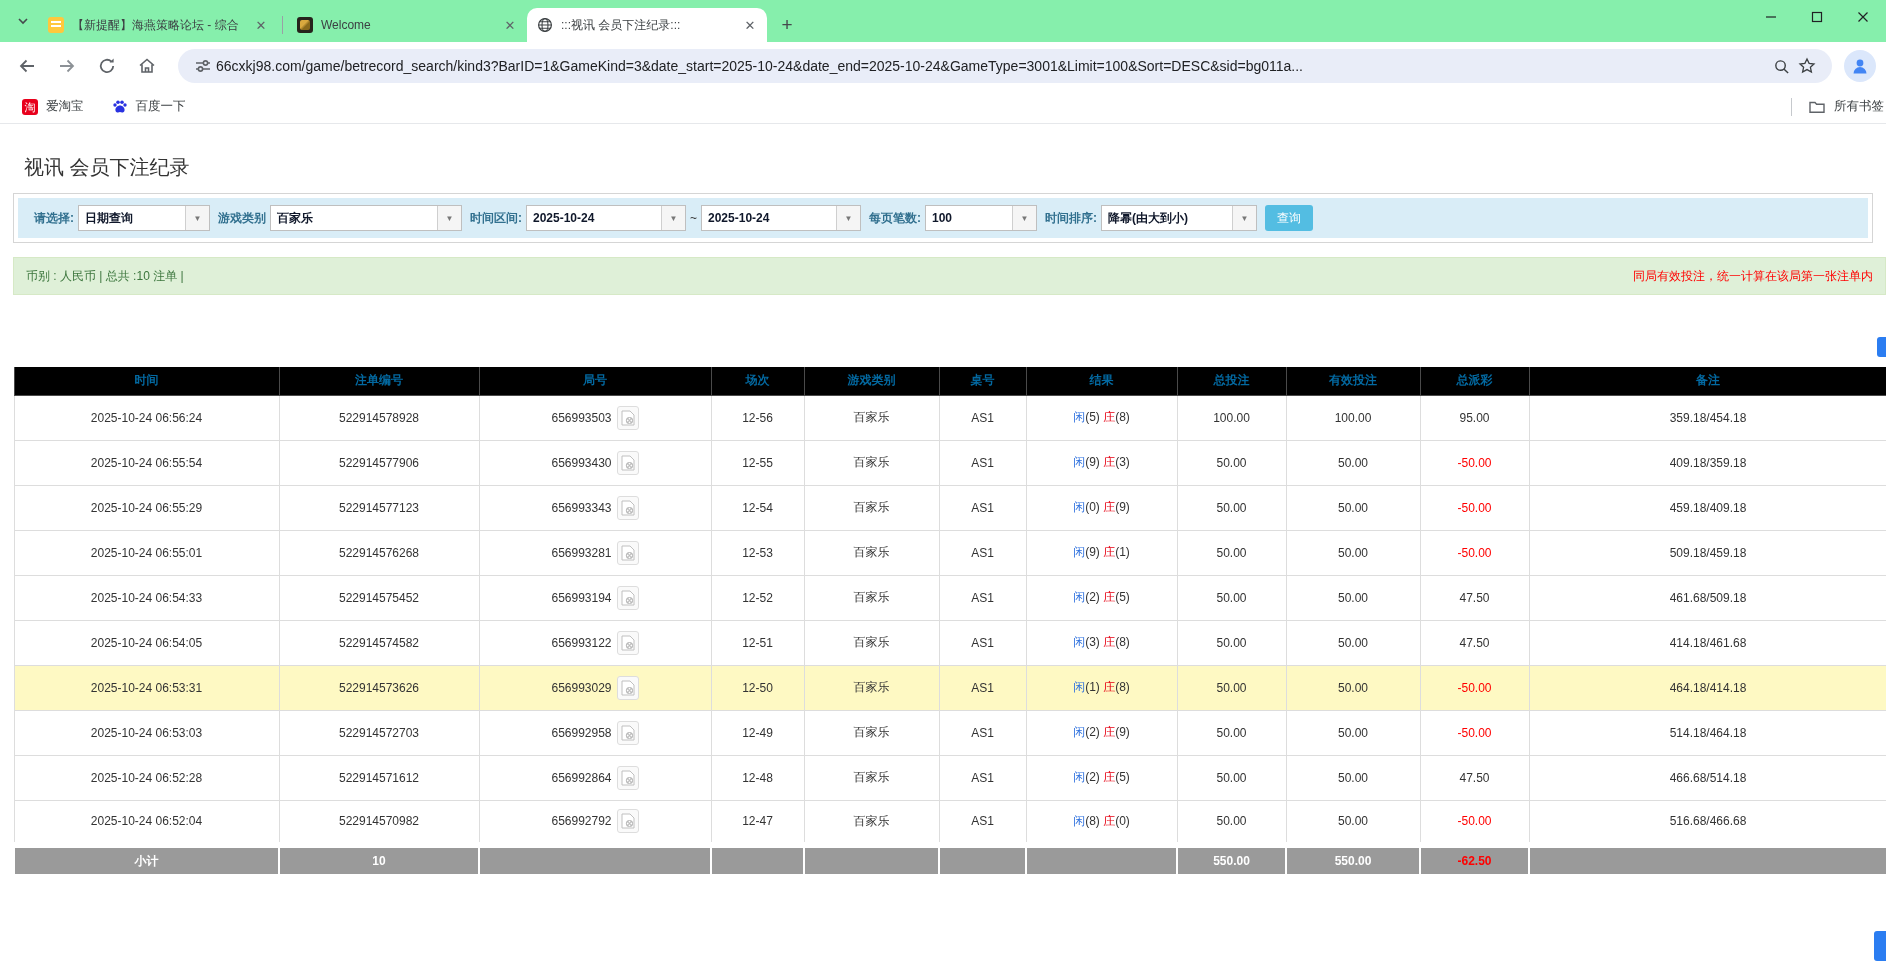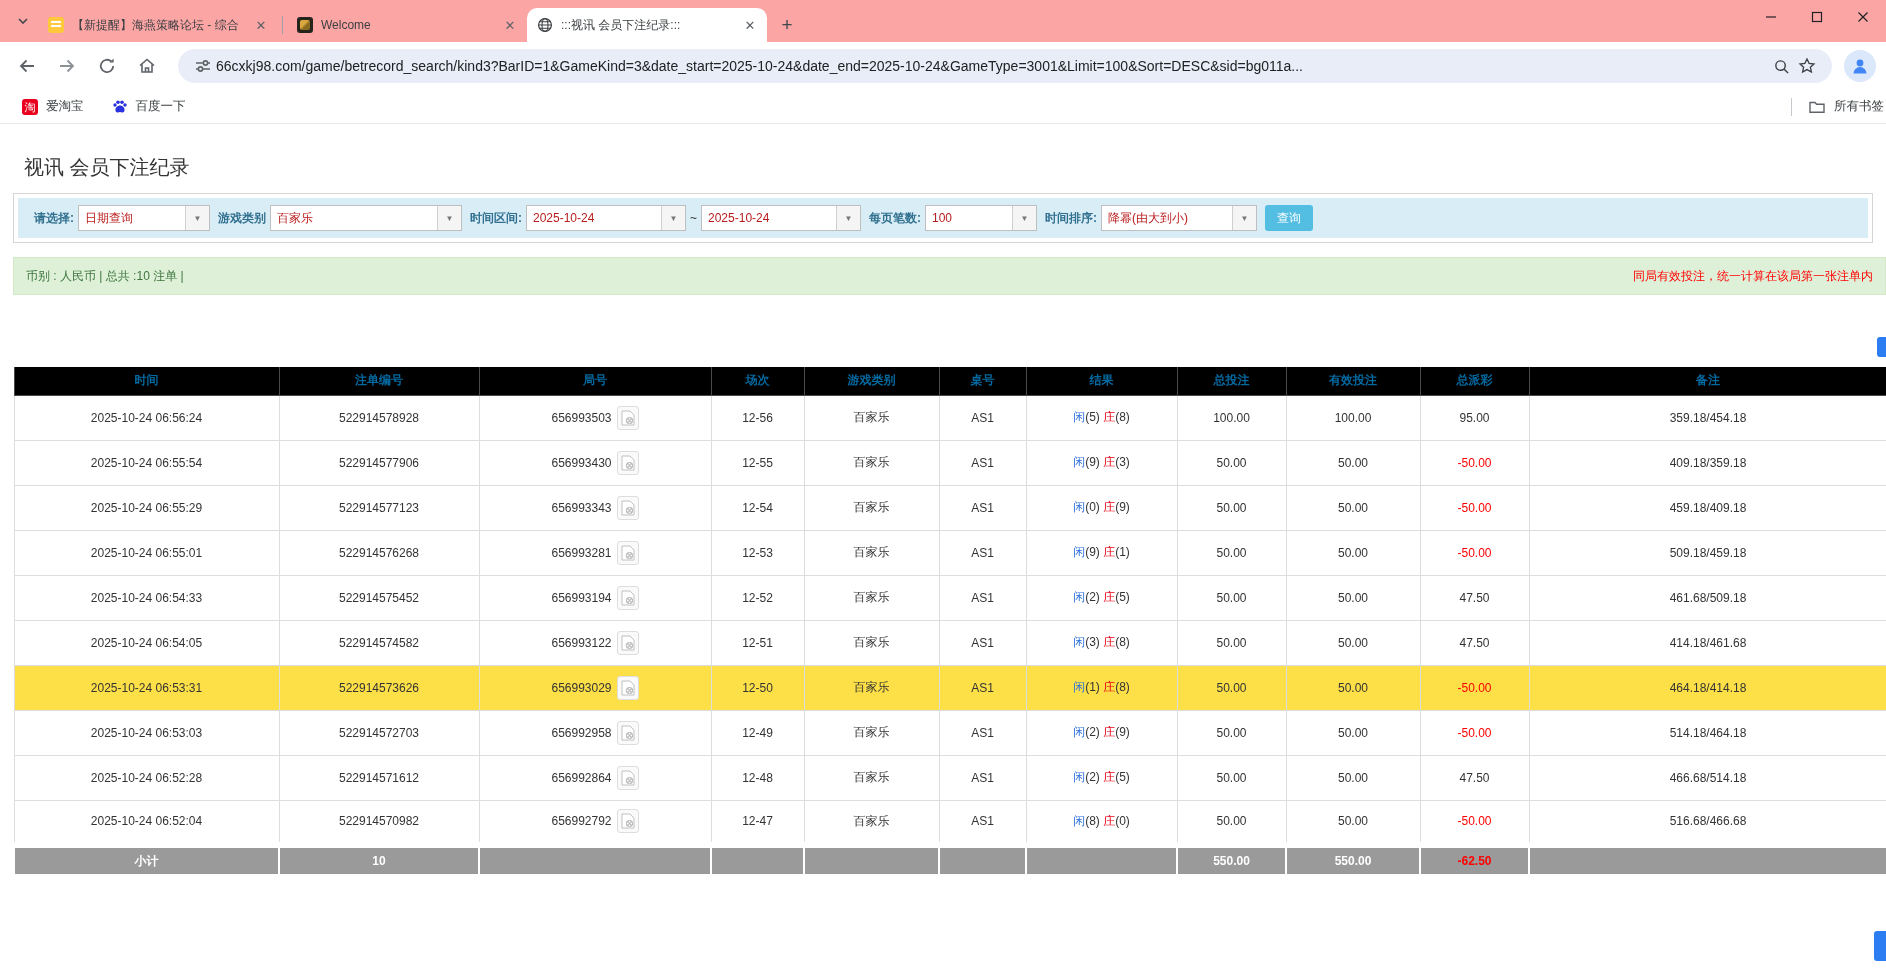--- a/index.html
+++ b/index.html
@@ -2,21 +2,21 @@
 <html><head>
 <meta charset="utf-8">
 <style>
   * { margin:0; padding:0; box-sizing:border-box; }
   html,body { width:1886px; height:969px; }
   body {
     position:relative; overflow:hidden; background:#fff;
     font-family:"Liberation Sans", sans-serif; color:#333;
   }
   
-  .tabstrip { height:42px; background:#fca5a5; display:flex; align-items:center; position:relative; }
+  .tabstrip { height:42px; background:#86efac; display:flex; align-items:center; position:relative; }
   .tab-search { width:30px; height:30px; margin-left:8px; border-radius:50%; display:flex; align-items:center; justify-content:center; }
   .tab { height:34px; margin-top:8px; display:flex; align-items:center; padding:0 8px 0 10px; max-width:292px; min-width:240px; }
   .tab .favicon { width:16px; height:16px; flex:0 0 16px; margin-right:8px; }
   .tab .tab-title { flex:1; font-size:12px; color:#3c4043; white-space:nowrap; overflow:hidden; }
   .tab .tab-close { width:18px; height:18px; border-radius:50%; display:flex; align-items:center; justify-content:center; font-size:13px; color:#5f6368; margin-left:6px; flex:0 0 18px; }
   .tab.active { background:#fff; border-radius:10px 10px 0 0; }
   .tab-divider { width:1px; height:18px; background:#9aa0a6; margin:8px 4px 0 4px; }
   .newtab-btn { width:28px; height:28px; margin:8px 0 0 6px; display:flex; align-items:center; justify-content:center; font-size:19px; color:#45494d; border-radius:50%; }
   .win-controls { position:absolute; right:0; top:0; height:34px; display:flex; }
   .win-btn { width:46px; height:34px; display:flex; align-items:center; justify-content:center; color:#202124; }
@@ -38,32 +38,32 @@
   .bm-taobao { background:#e8001c; border-radius:3px; color:#fff; font-size:11px; line-height:16px; text-align:center; }
   .bookmarks-right { margin-left:auto; display:flex; align-items:center; height:100%; }
   .bm-divider { width:1px; height:18px; background:#c6c9cd; margin-right:16px; }
   .bookmarks-right .label { font-size:12.5px; color:#3c4043; margin-left:8px; white-space:nowrap; width:52px; overflow:hidden; }
   
   .page-title { margin:30px 0 0 24px; font-size:20px; font-weight:400; color:#333; }
   .filter-wrap { margin:12px 13px 0 13px; border:1px solid #d5d5d5; padding:4px; }
   .filter-bar { background:#d9edf7; height:40px; display:flex; align-items:center; padding:0 8px; }
   .f-label { font-size:12px; font-weight:bold; color:#31708f; margin:0 4px 0 8px; white-space:nowrap; }
   .combo { background:#fff; border:1px solid #bfbfbf; height:26px; display:flex; align-items:center; }
-  .combo .combo-text { font-size:12px; color:#b91c1c; padding:0 6px; overflow:hidden; white-space:nowrap; flex:1; }
+  .combo .combo-text { font-size:12px; color:#0f172a; padding:0 6px; overflow:hidden; white-space:nowrap; flex:1;font-weight:bold; }
   .combo .combo-arrow { width:24px; height:100%; border-left:1px solid #cfcfcf; background:#f5f5f5; display:flex; align-items:center; justify-content:center; font-size:8px; color:#777; flex:0 0 24px; }
   .tilde { font-size:12px; color:#333; margin:0 4px; }
   .search-btn { margin-left:8px; background:#53bde2; color:#fff; font-size:12px; border:none; height:26px; padding:0 12px; border-radius:3px; }
   .summary-bar { margin:14px 0 0 13px; height:38px; background:#dff0d8; border:1px solid #d6e9c6; display:flex; align-items:center; justify-content:space-between; padding:0 12px; overflow:hidden; }
   .summary-left { font-size:12px; color:#3c763d; white-space:nowrap; }
   .summary-right { font-size:12px; color:#f00; white-space:nowrap; }
   
   table.bets { border-collapse:collapse; table-layout:fixed; width:1873px; margin:72px 0 0 13px; }
   table.bets th { background:#000; color:#0369a1; font-size:12px; font-weight:bold; height:28px; border:1px solid #4a4a4a; border-top:none; text-align:center; }
   table.bets td { font-size:12px; color:#333; height:45px; border:1px solid #ddd; text-align:center; background:#fff; }
-  tr.highlight td { background:#fde047; }
+  tr.highlight td { background:#fef9c3; }
   .round-cell { display:inline-flex; align-items:center; gap:5px; }
   .rec-btn { width:22px; height:24px; border:1px solid #ddd; border-radius:3px; background:#fafafa; display:inline-flex; align-items:center; justify-content:center; }
   .res-player { color:#2a6ede; }
   .res-banker { color:#e60012; }
   .res-num { color:#333; }
   .link { color:#2a6ede; }
   .neg { color:#f00 !important; }
   tr.foot td { background:#9a9a9a; color:#fff; font-weight:bold; height:30px; border:2px solid #fff; }
   tr.foot:first-of-type td { border-top:6px solid #fff; }
   

